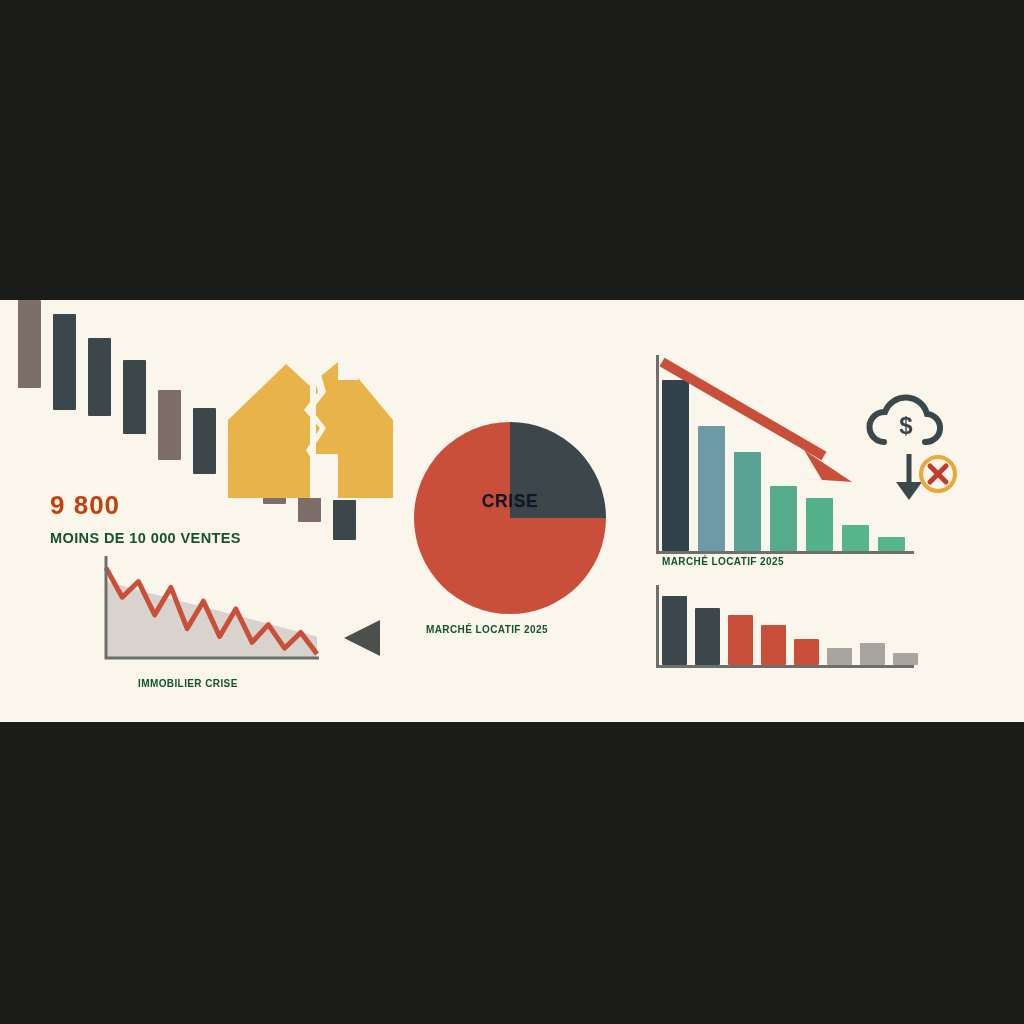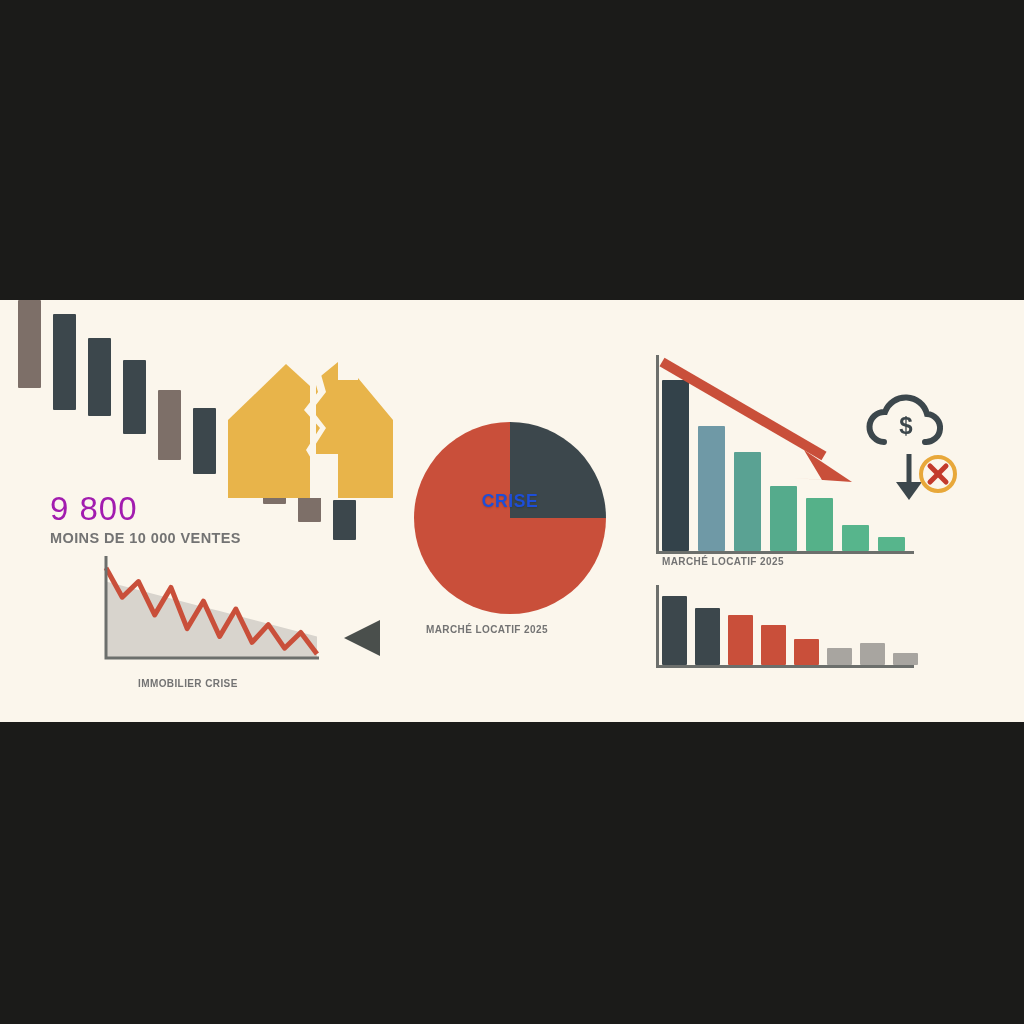--- a/index.html
+++ b/index.html
@@ -6,36 +6,36 @@
   body{width:1024px;height:1024px;overflow:hidden;font-family:"Liberation Sans",sans-serif;}
   #stage{position:relative;width:1024px;height:1024px;background:#1a1a18;}
   .letterbox{position:absolute;left:0;width:1024px;background:#1b1b19;}
   #lb-top{top:0;height:300px;}
   #lb-bottom{top:722px;height:302px;}
   #canvas{position:absolute;left:0;top:300px;width:1024px;height:422px;
           background:#fbf6ec;overflow:hidden;}
   .panel{position:absolute;}
 
   
-  .cap{font-weight:bold;color:#737373;letter-spacing:.4px;
+  .cap{font-weight:bold;color:#14532d;letter-spacing:.4px;
        font-family:"Liberation Sans",sans-serif;}
-  .bignum{font-size:33px;font-weight:normal;color:#a21caf;letter-spacing:1px;}
+  .bignum{font-size:26px;font-weight:bold;color:#c2410c;letter-spacing:1px;}
   .sub{font-size:14.5px;}
   .axislbl{font-size:10px;}
 
   
   .stick{position:absolute;border-radius:1px;}
 
   
   .axisline{position:absolute;background:#6c6f6c;}
 
   
   #pie{position:absolute;border-radius:50%;
        background:conic-gradient(#3c474c 0deg 90deg, #c94f3a 90deg 360deg);}
-  #pie-label{position:absolute;width:100%;text-align:center;color:#1d4ed8;
+  #pie-label{position:absolute;width:100%;text-align:center;color:#0f172a;
              font-weight:bold;font-size:17.5px;line-height:1.35;letter-spacing:.6px;
              text-shadow:0 1px 2px rgba(0,0,0,.18);}
 
   
   .bar{position:absolute;bottom:0;border-radius:1px;}
 
   
   .icon{position:absolute;}
 </style>
 </head>

